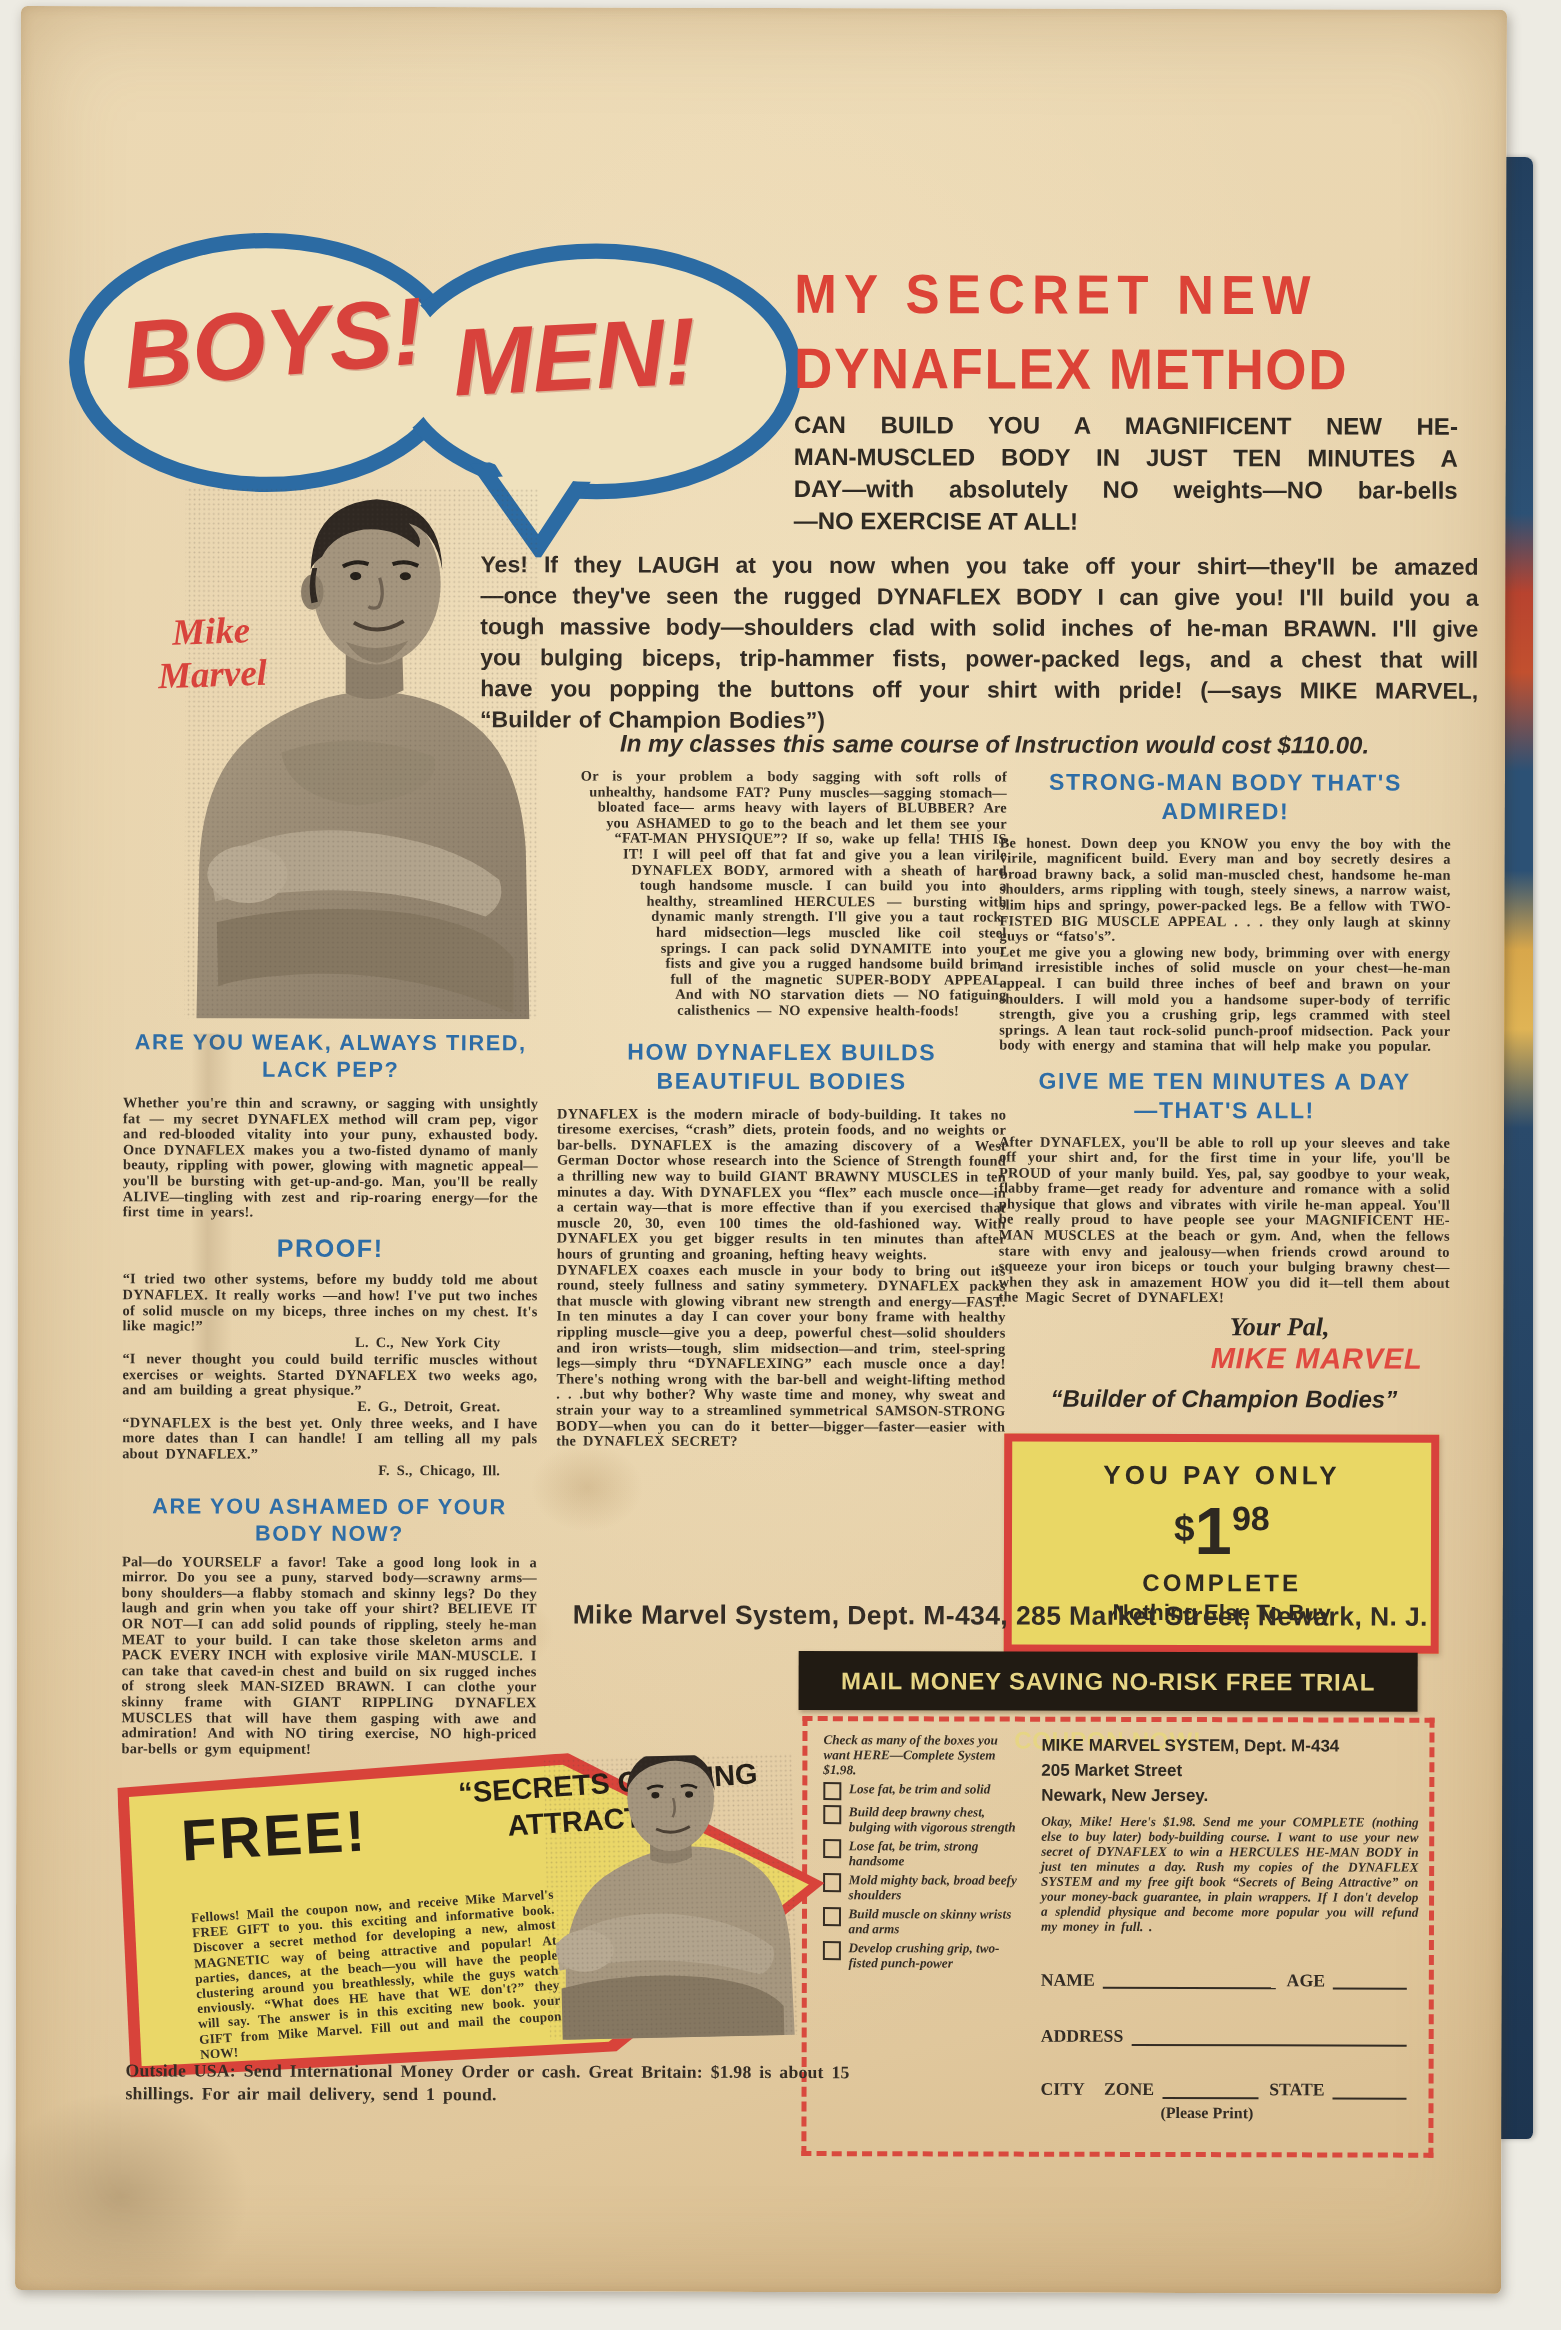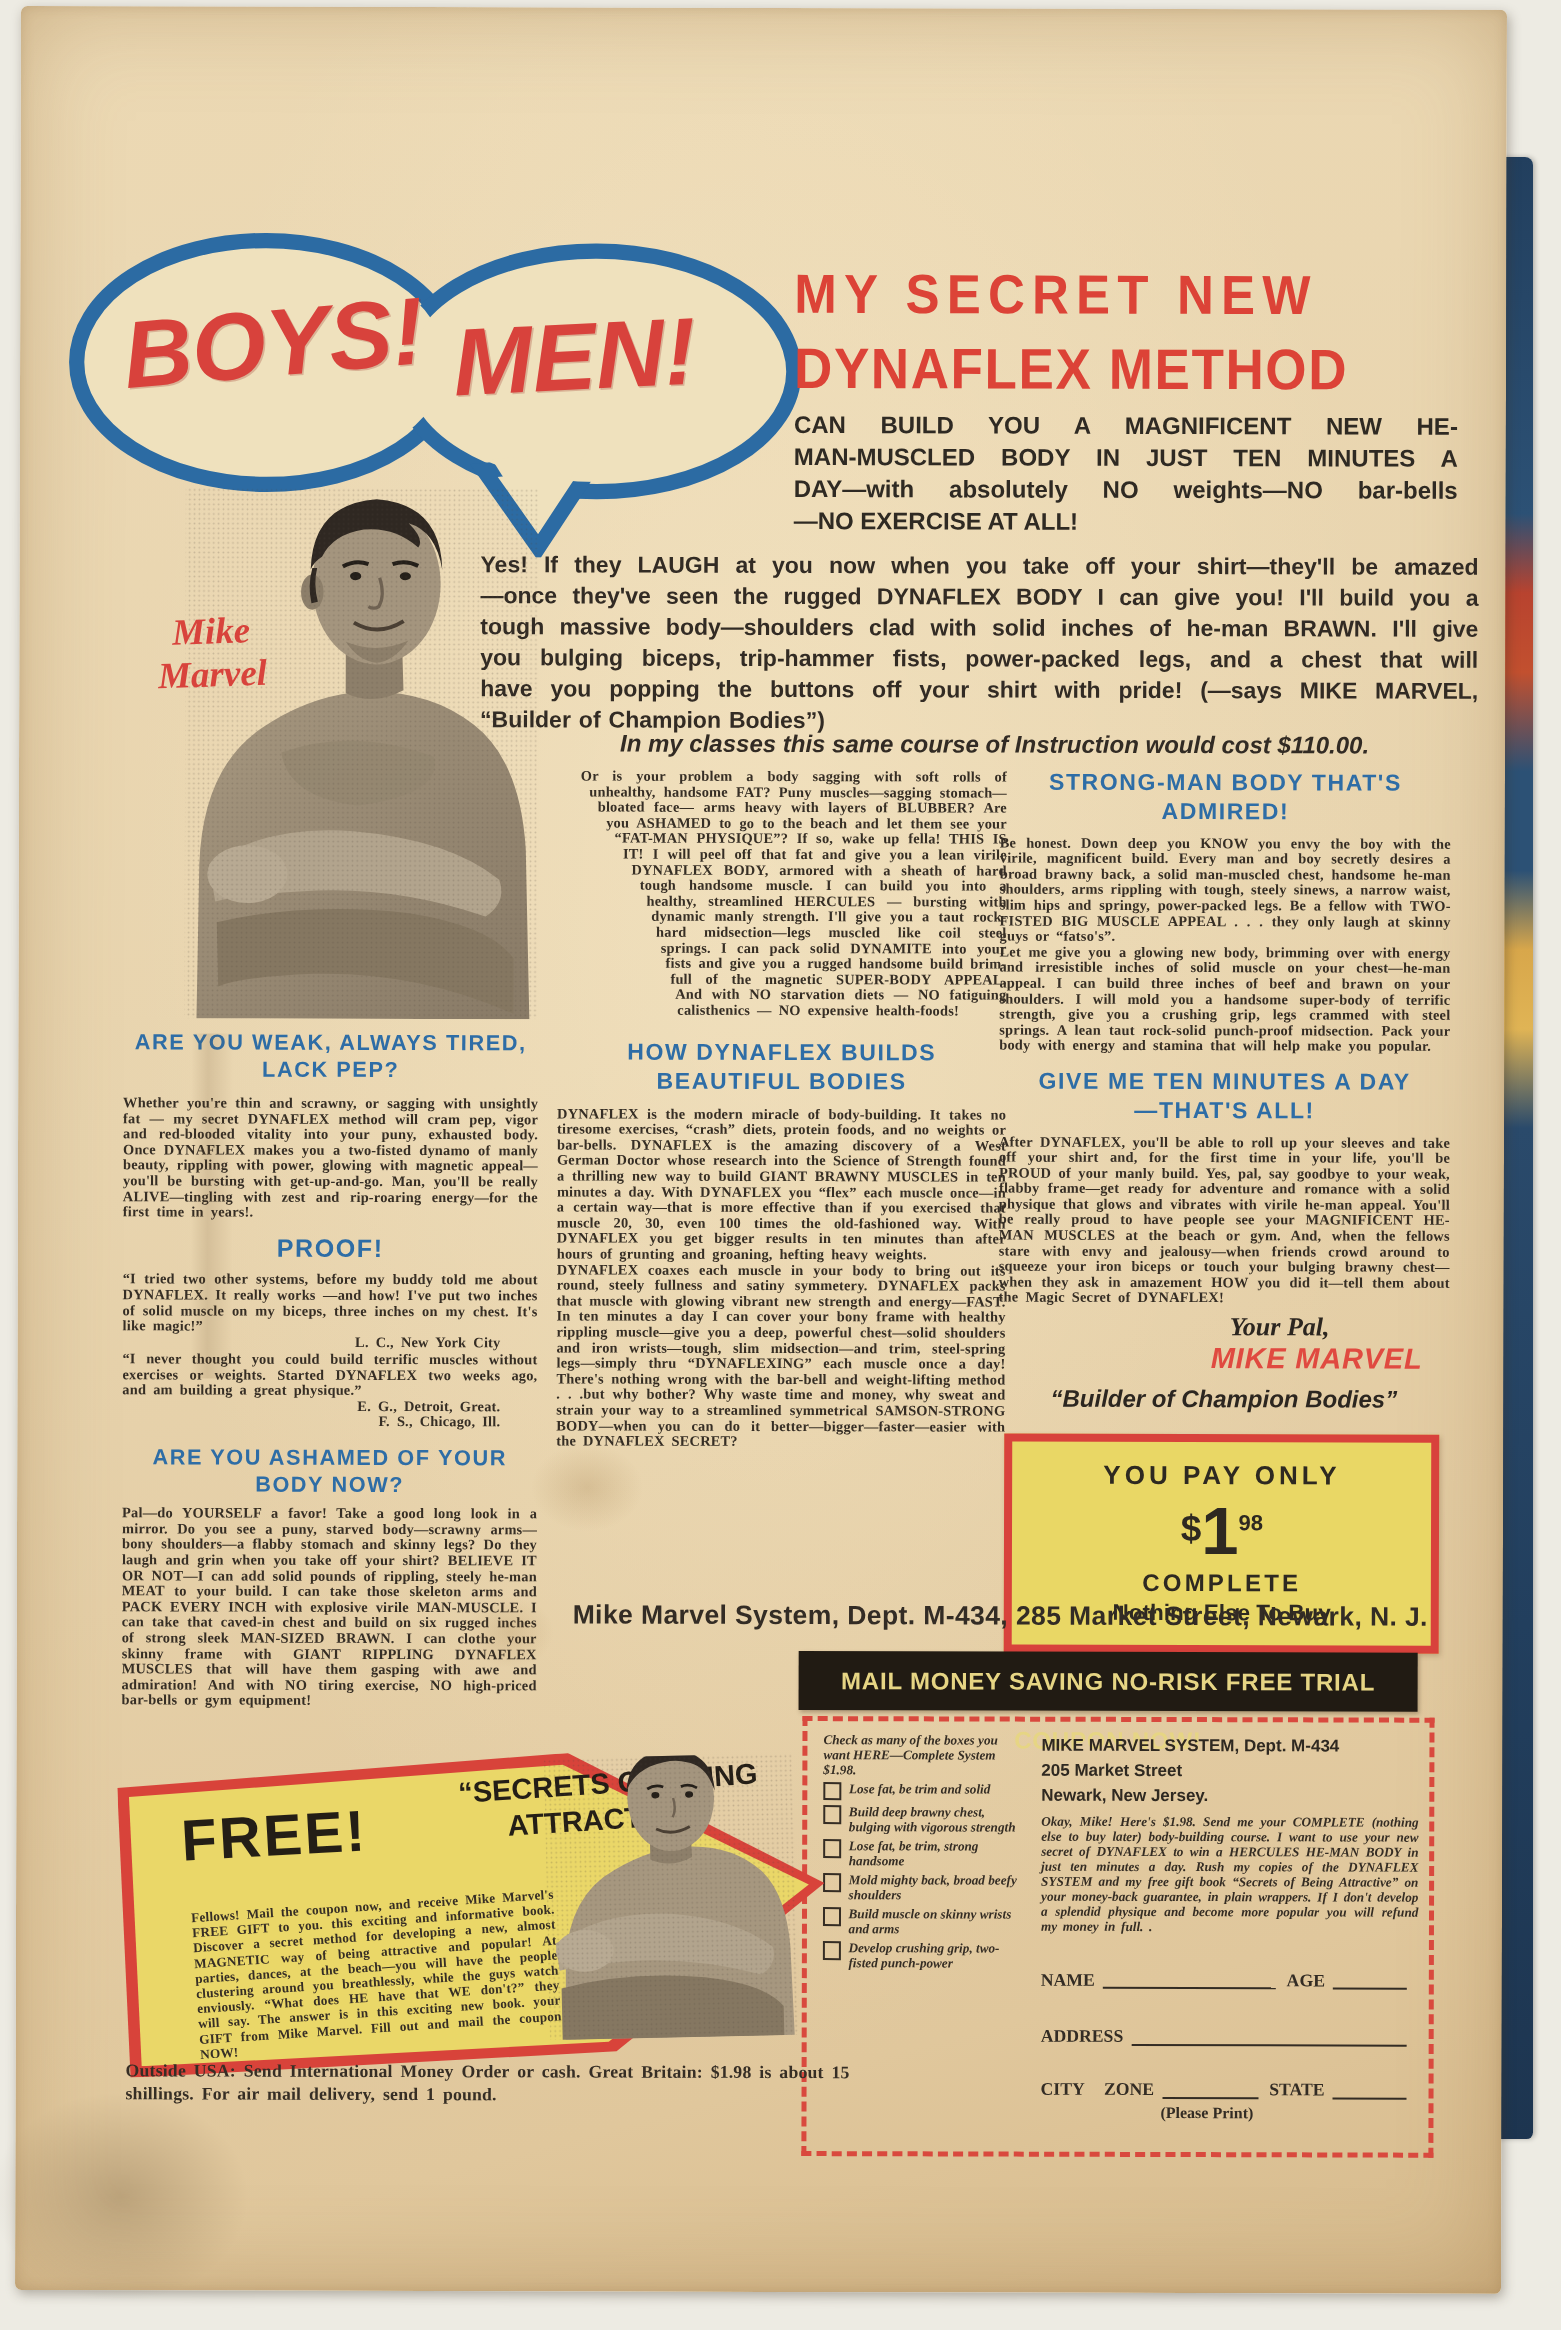--- a/index.html
+++ b/index.html
@@ -69,21 +69,21 @@
   .sig-script{font-family:"Liberation Serif",serif;font-weight:700;font-style:italic;}
 
   
   #price-box{margin-top:21px;margin-left:6.4px;width:419px;border:8px solid #d8423c;
     background:#e9d765;text-align:center;padding:17.7px 0 19px 0;color:#2e2921;
     box-shadow:1.6px 2.4px 4.8px rgba(90,60,30,.25);}
   #price-line1{font-size:26px;font-weight:700;letter-spacing:4px;}
   #price-amount{margin-top:1.6px;font-weight:700;}
   #price-amount .cur{font-size:37px;vertical-align:13px;}
   #price-amount .whole{font-size:67px;letter-spacing:0;}
-  #price-amount .cents{font-size:22px;vertical-align:24px;margin-top:19px;}
+  #price-amount .cents{font-size:34px;vertical-align:24px;margin-top:19px;}
   #price-line2{font-size:24px;font-weight:700;letter-spacing:3.2px;margin-top:0px;}
   #price-line3{font-size:22.5px;font-weight:700;margin-top:3.2px;}
 
   #address-line{left:526px;top:1592px;width:915px;text-align:center;font-size:26.5px;
     font-weight:700;color:#332c25;letter-spacing:0.4px;}
 
   
   #banner{left:782px;top:1643px;width:619px;height:59px;background:#211b13;
     color:#e6d584;font-size:24px;font-weight:700;letter-spacing:0.8px;text-align:center;
     line-height:59px;box-shadow:1.6px 2.4px 4px rgba(70,50,25,.35);}
@@ -206,20 +206,21 @@
     <div class="blue-h h-sm">
       <div>ARE YOU WEAK, ALWAYS TIRED,</div>
       <div>LACK PEP?</div>
     </div>
     <div class="body-txt" style="margin-top:13px;">Whether you're thin and scrawny, or sagging with unsightly fat — my secret DYNAFLEX method will cram pep, vigor and red-blooded vitality into your puny, exhausted body. Once DYNAFLEX makes you a two-fisted dynamo of manly beauty, rippling with power, glowing with magnetic appeal—you'll be bursting with get-up-and-go. Man, you'll be really ALIVE—tingling with zest and rip-roaring energy—for the first time in years!.</div>
     <div class="blue-h" style="font-size:25px;margin-top:13px;">PROOF!</div>
     <div class="body-txt" style="margin-top:9.6px;">“I tried two other systems, before my buddy told me about DYNAFLEX. It really works —and how! I've put two inches of solid muscle on my biceps, three inches on my chest. It's like magic!”</div>
     <div class="body-txt sig">L. C., New York City</div>
     <div class="body-txt" style="margin-top:1.6px;">“I never thought you could build terrific muscles without exercises or weights. Started DYNAFLEX two weeks ago, and am building a great physique.”</div>
     <div class="body-txt sig">E. G., Detroit, Great.</div>
+    <div class="body-txt" style="margin-top:1.6px;">“DYNAFLEX is the best yet. Only three weeks, and I have more dates than I can handle! I am telling all my pals about DYNAFLEX.”</div>
     <div class="body-txt sig">F. S., Chicago, Ill.</div>
     <div class="blue-h h-sm" style="margin-top:14.4px;">
       <div>ARE YOU ASHAMED OF YOUR</div>
       <div>BODY NOW?</div>
     </div>
     <div class="body-txt" style="margin-top:8px;">Pal—do YOURSELF a favor! Take a good long look in a mirror. Do you see a puny, starved body—scrawny arms—bony shoulders—a flabby stomach and skinny legs? Do they laugh and grin when you take off your shirt? BELIEVE IT OR NOT—I can add solid pounds of rippling, steely he-man MEAT to your build. I can take those skeleton arms and PACK EVERY INCH with explosive virile MAN-MUSCLE. I can take that caved-in chest and build on six rugged inches of strong sleek MAN-SIZED BRAWN. I can clothe your skinny frame with GIANT RIPPLING DYNAFLEX MUSCLES that will have them gasping with awe and admiration! And with NO tiring exercise, NO high-priced bar-bells or gym equipment!</div>
   </div>
 
   <div id="col-mid" class="abs">
     <div class="body-txt">

